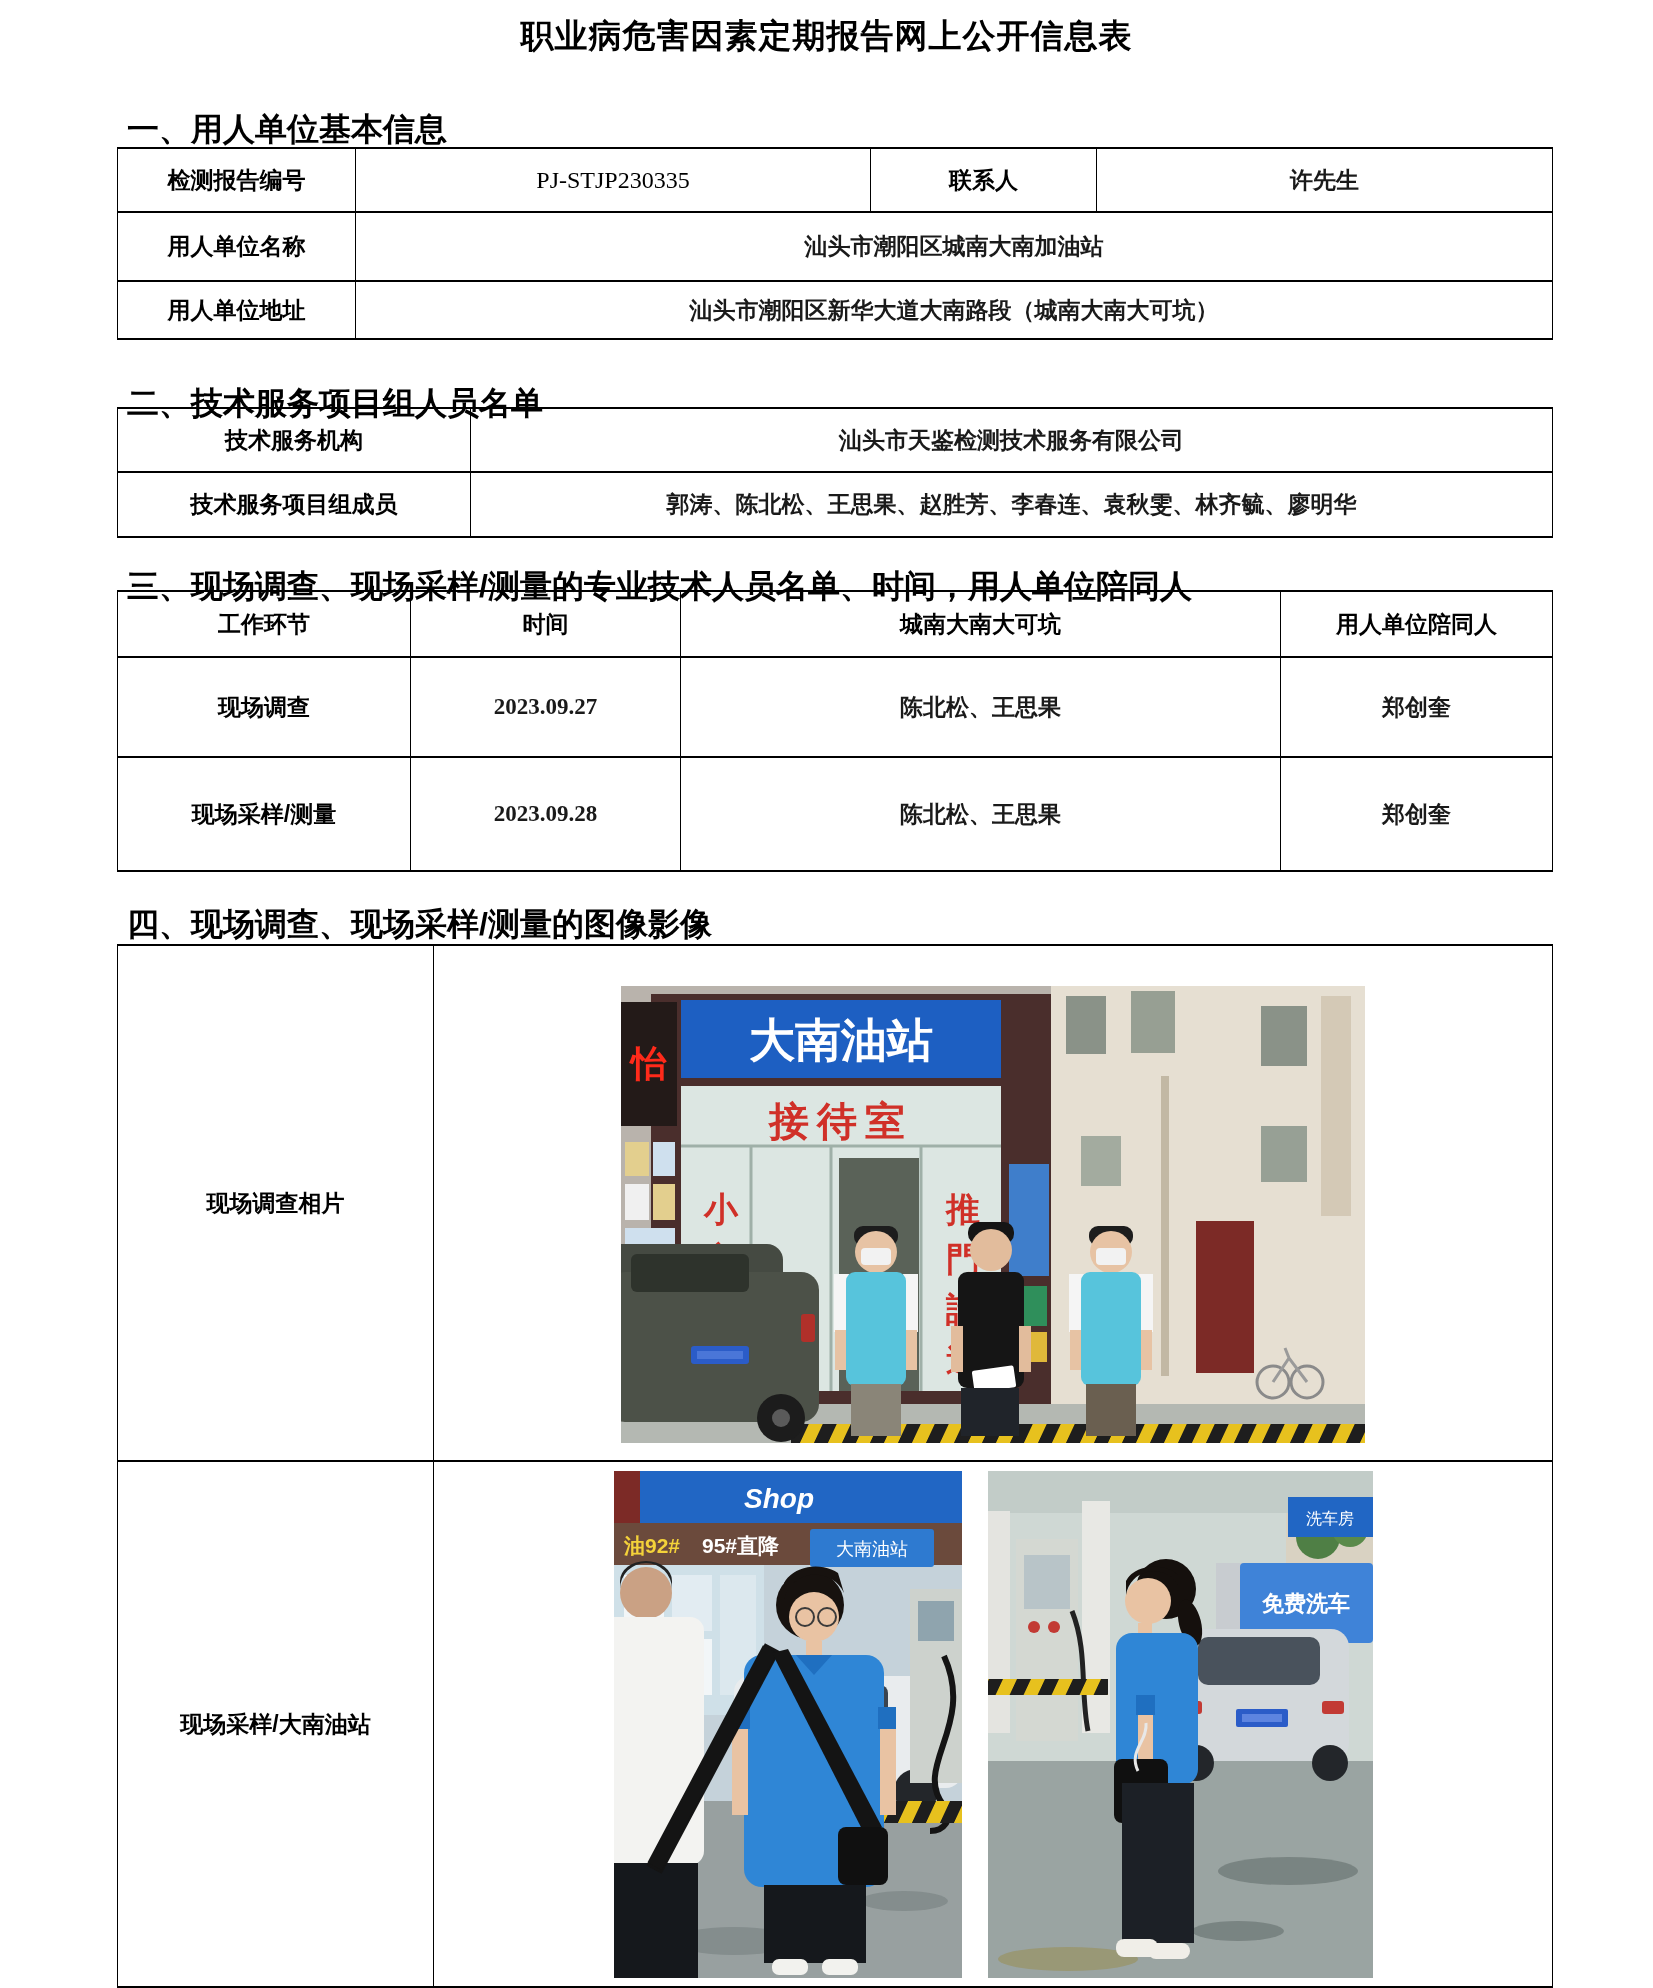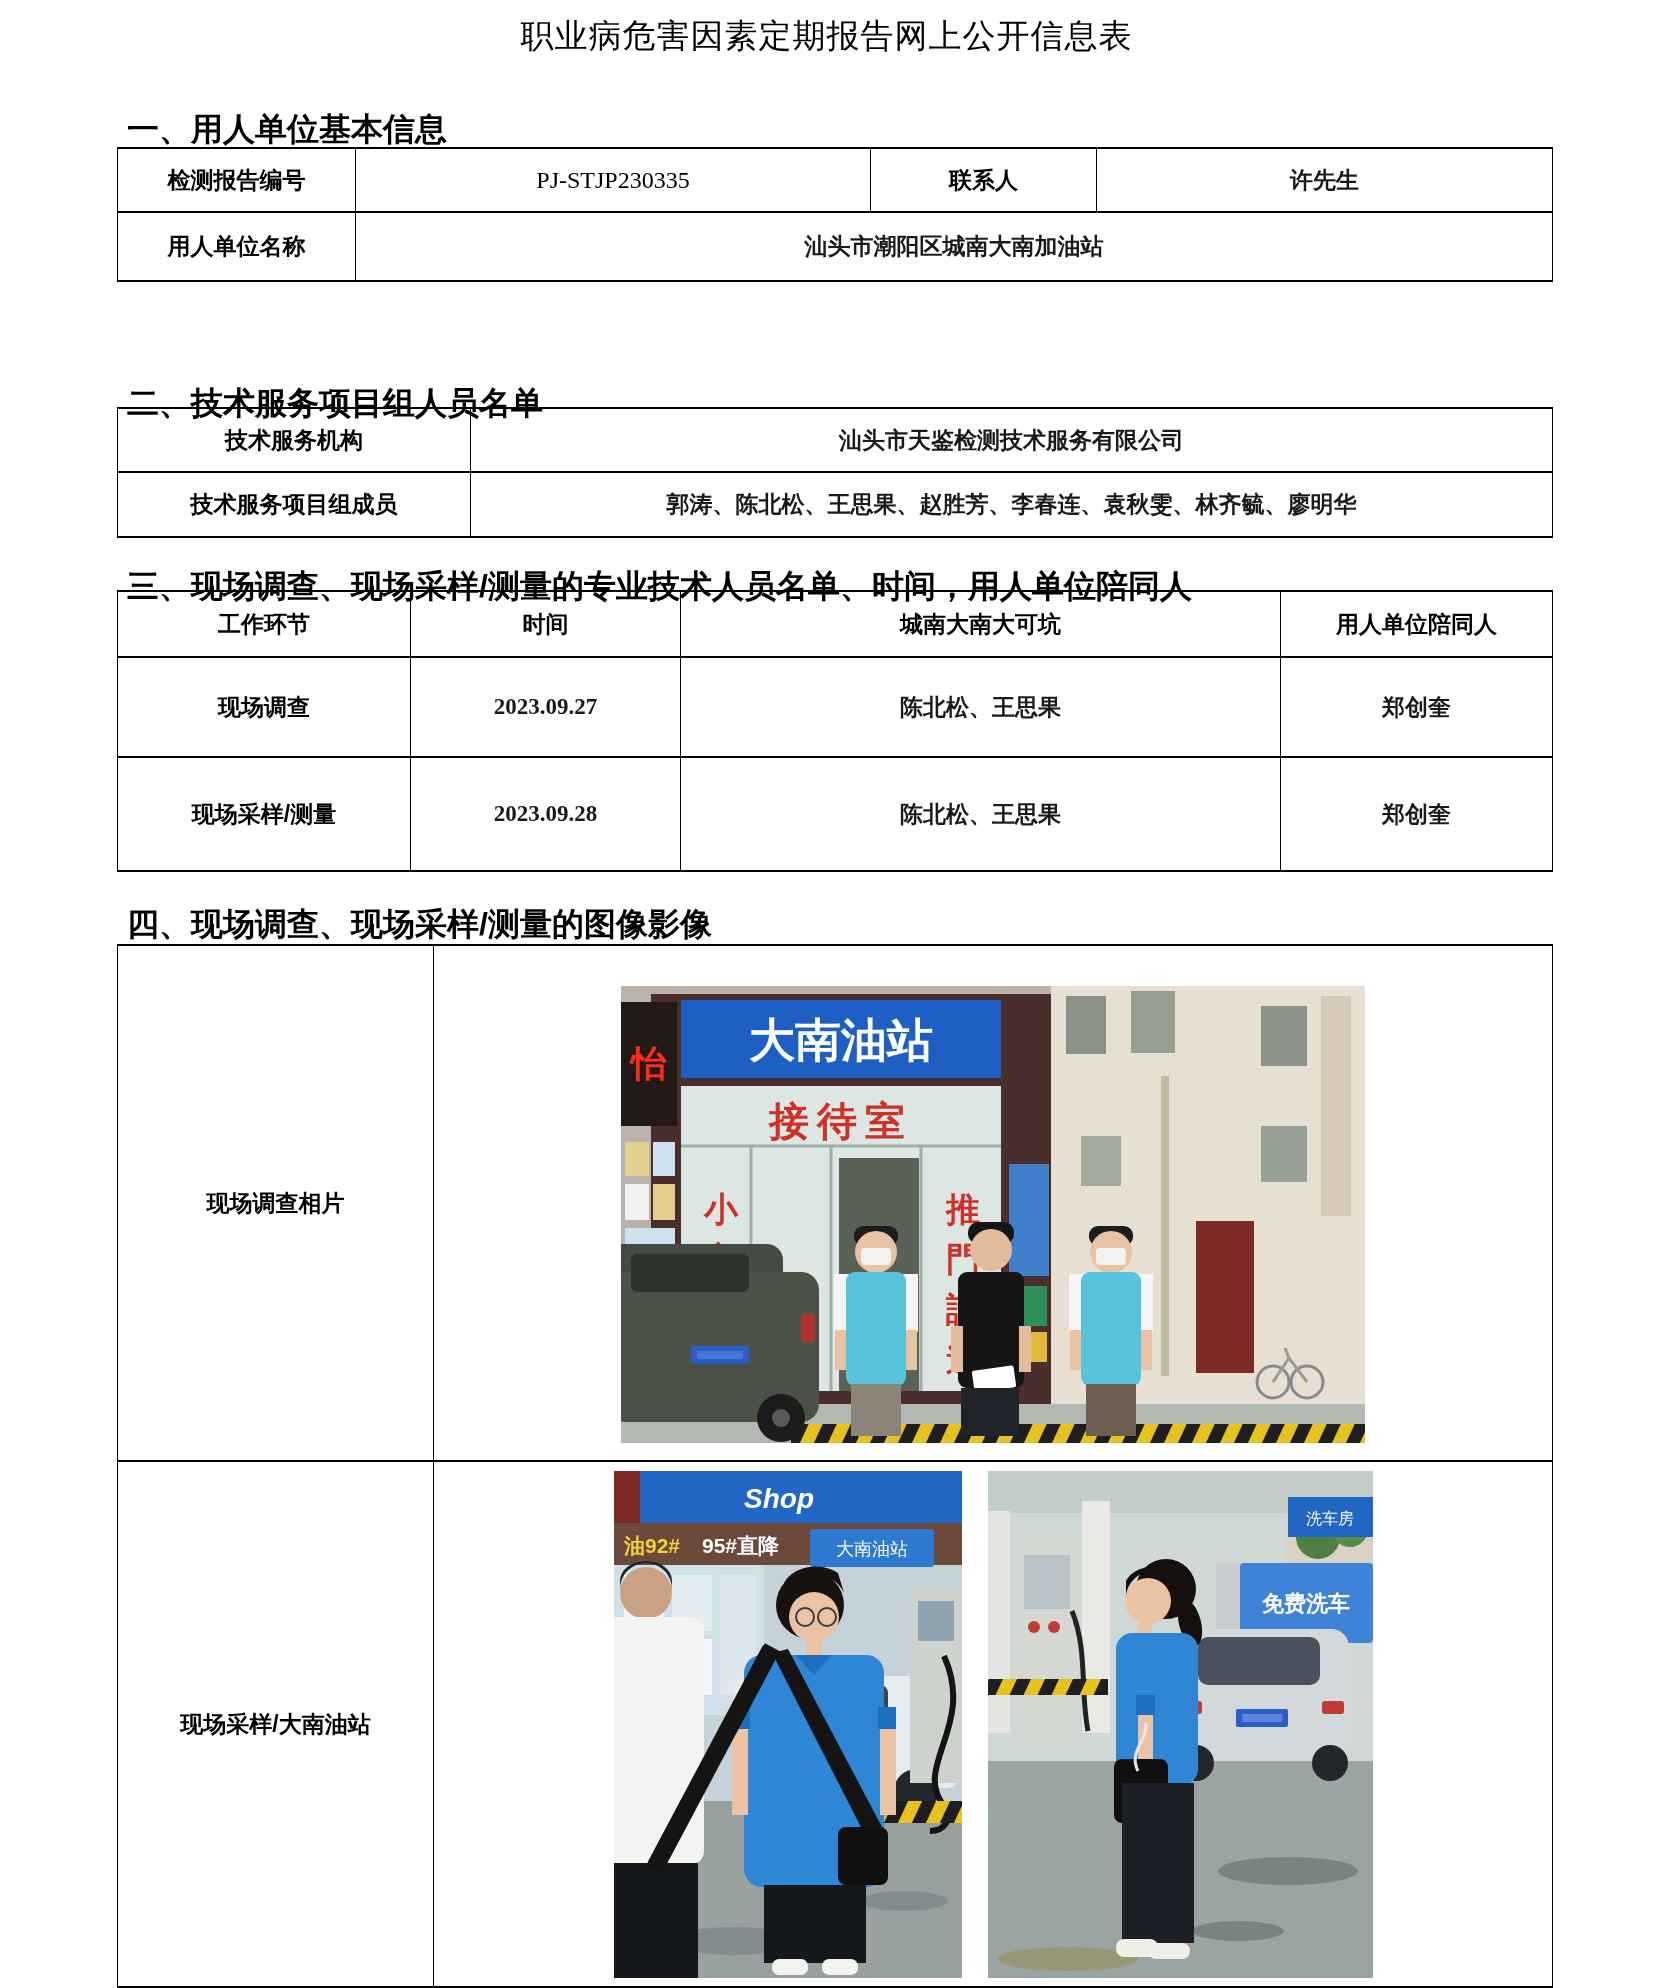--- a/index.html
+++ b/index.html
@@ -1,19 +1,19 @@
 <!DOCTYPE html>
 <html><head>
 <meta charset="utf-8">
 <style>
   html,body { margin:0; padding:0; background:#ffffff; }
   .page { position:relative; width:1653px; height:1988px; background:#ffffff;
           font-family:"Liberation Sans", sans-serif; color:#000; overflow:hidden; }
   .doc-title { position:absolute; top:14px; left:0; width:100%; text-align:center;
-               font-size:33px; font-weight:normal; letter-spacing:1px; }
+               font-size:33px; font-weight:bold; letter-spacing:1px; }
   .heading { position:absolute; left:127px; font-size:32px; font-weight:bold; white-space:nowrap; }
   table.doc { border-collapse:collapse; table-layout:fixed; position:absolute; left:117px; }
   table.doc td { border:1px solid #000; border-top-width:2px; border-bottom-width:2px;
                  text-align:center; vertical-align:middle; padding:0 6px; overflow:hidden; }
   .lbl { font-weight:bold; font-size:23px; font-family:"Liberation Sans", sans-serif; }
   .val { font-weight:bold; font-size:23px; font-family:"Liberation Serif", serif; color:#1a1a1a; }
   .mono-id { font-family:"Liberation Serif", serif; font-size:24px; }
   td.thickbot { border-bottom-width:3px; }
   .photocell { vertical-align:top; }
   .photowrap { display:flex; justify-content:center; align-items:flex-start; gap:26px; }
@@ -39,20 +39,24 @@
     <tbody>
         <tr style="height:64px">
       <td class="lbl">检测报告编号</td>
       <td class="mono-id">PJ-STJP230335</td>
       <td class="lbl">联系人</td>
       <td class="val">许先生</td>
     </tr>
     <tr style="height:69px">
       <td class="lbl">用人单位名称</td>
       <td class="val" colspan="3">汕头市潮阳区城南大南加油站</td>
+    </tr>
+    <tr style="height:58px">
+      <td class="lbl">用人单位地址</td>
+      <td class="val" colspan="3">汕头市潮阳区新华大道大南路段（城南大南大可坑）</td>
     </tr>
   </tbody>
     </table>
 
   <div class="heading" style="top:368px;margin-top:14px;">二、技术服务项目组人员名单</div>
   <table class="doc" style="top:407px; width:1435px;">
     <colgroup>
         <col style="width:353px">
         <col style="width:1082px">
       </colgroup>

